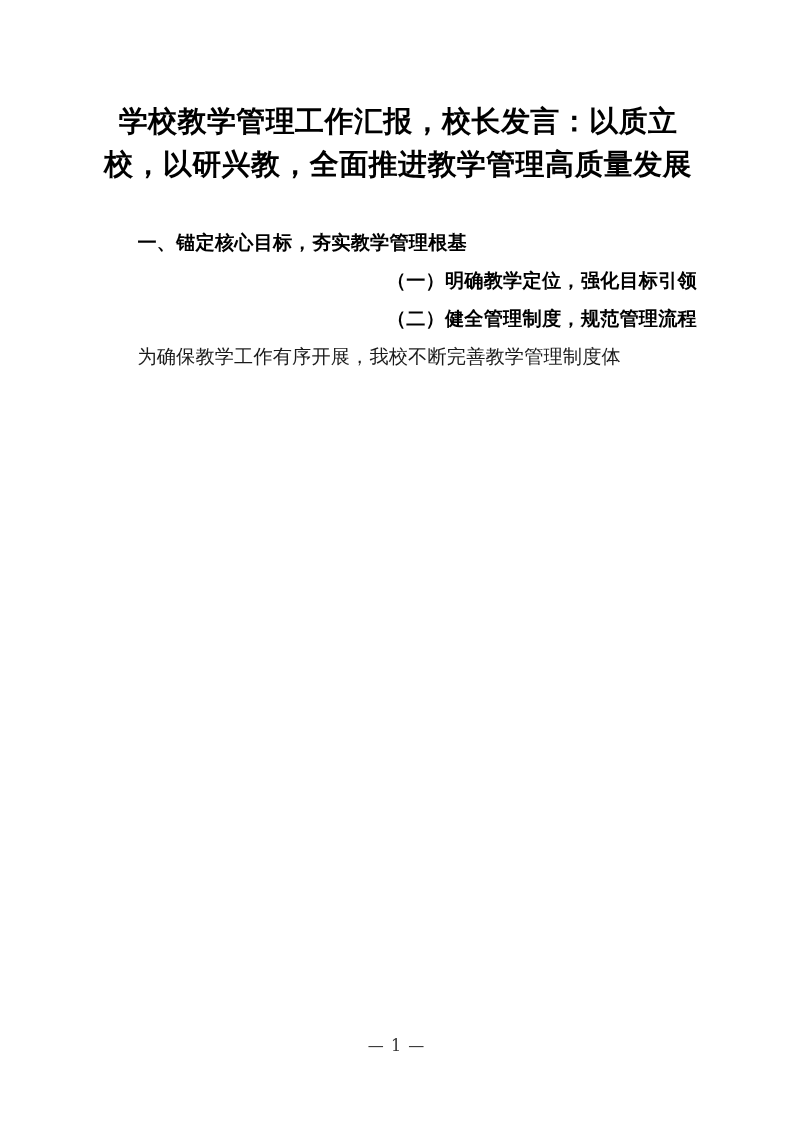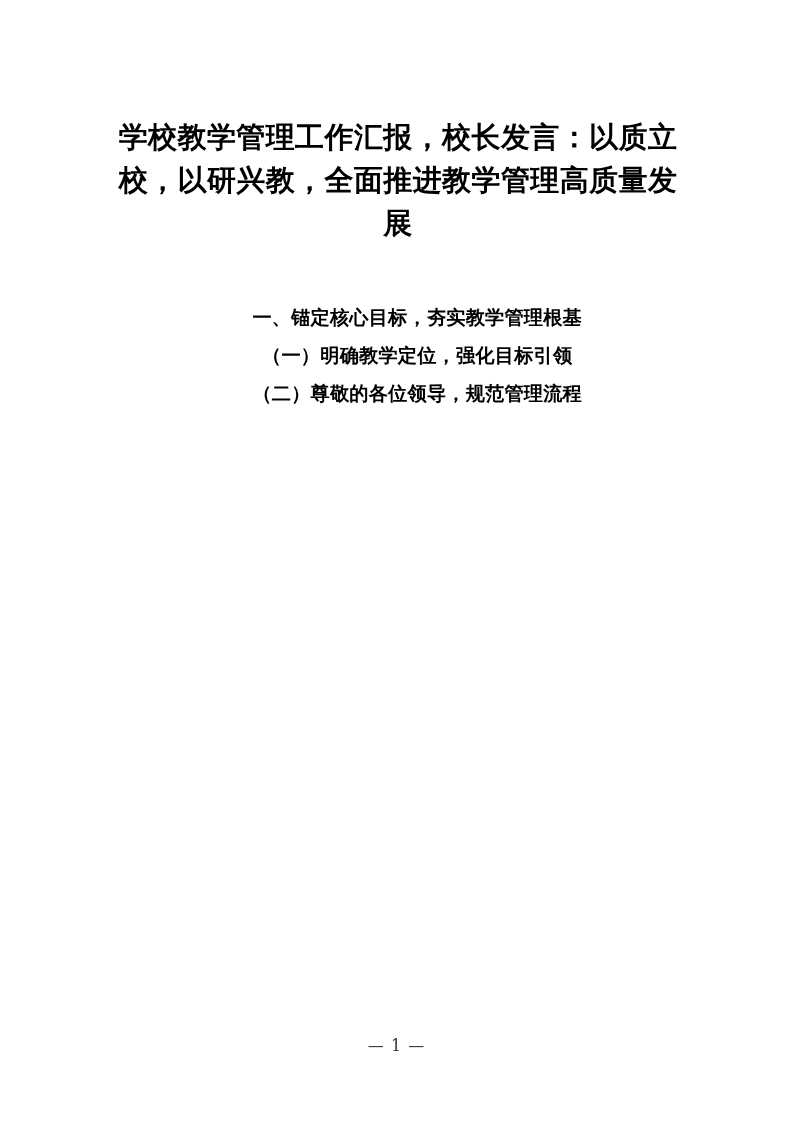--- a/index.html
+++ b/index.html
@@ -37,21 +37,21 @@
 
   
   .doc-title {
     font-family: "DejaVu Sans", "Liberation Sans", sans-serif;
     font-weight: bold;
     font-size: 29px;
     line-height: 43px;
     text-align: center;
     letter-spacing: 0.4px;
     color: #000000;
-    margin: 16px;
+    margin: 0;
     padding-top: 100px;
     text-align-last: center;
   }
 
   
   .title-gap {
     height: 38px;
   }
 
   
@@ -79,34 +79,34 @@
   
   .h1-cn {
     font-family: "DejaVu Sans", "Liberation Sans", sans-serif;
     font-weight: bold;
     font-size: 19.2px;
     line-height: 38px;
     text-indent: 2em;
     letter-spacing: 0.2px;
     margin: 0;
     color: #000000;
-    text-align: center;
+    text-align: left;
   }
 
   
   .h2-cn {
     font-family: "DejaVu Serif", "Liberation Serif", serif;
     font-weight: bold;
     font-size: 19.2px;
     line-height: 38px;
     text-indent: 2em;
     letter-spacing: 0.2px;
     margin: 0;
     color: #000000;
-    text-align: center;
+    text-align: right;
   }
 
   
   .page-footer {
     position: absolute;
     left: 0;
     top: 1036px;
     width: 793px;
     text-align: center;
     font-family: "DejaVu Serif", "Liberation Serif", serif;
@@ -127,20 +127,21 @@
 
     <div class="title-gap"></div>
 
 
 
     <p class="h1-cn">一、锚定核心目标，夯实教学管理根基</p>
 
     <p class="h2-cn">（一）明确教学定位，强化目标引领</p>
 
 
-    <p class="h2-cn">（二）尊敬的各位领导，规范管理流程</p>
+    <p class="h2-cn">（二）健全管理制度，规范管理流程</p>
 
+    <p class="para indent">为确保教学工作有序开展，我校不断完善教学管理制度体</p>
 
   </div>
 
   <div class="page-footer">— 1 —</div>
 
 </div>
 
 </body></html>

